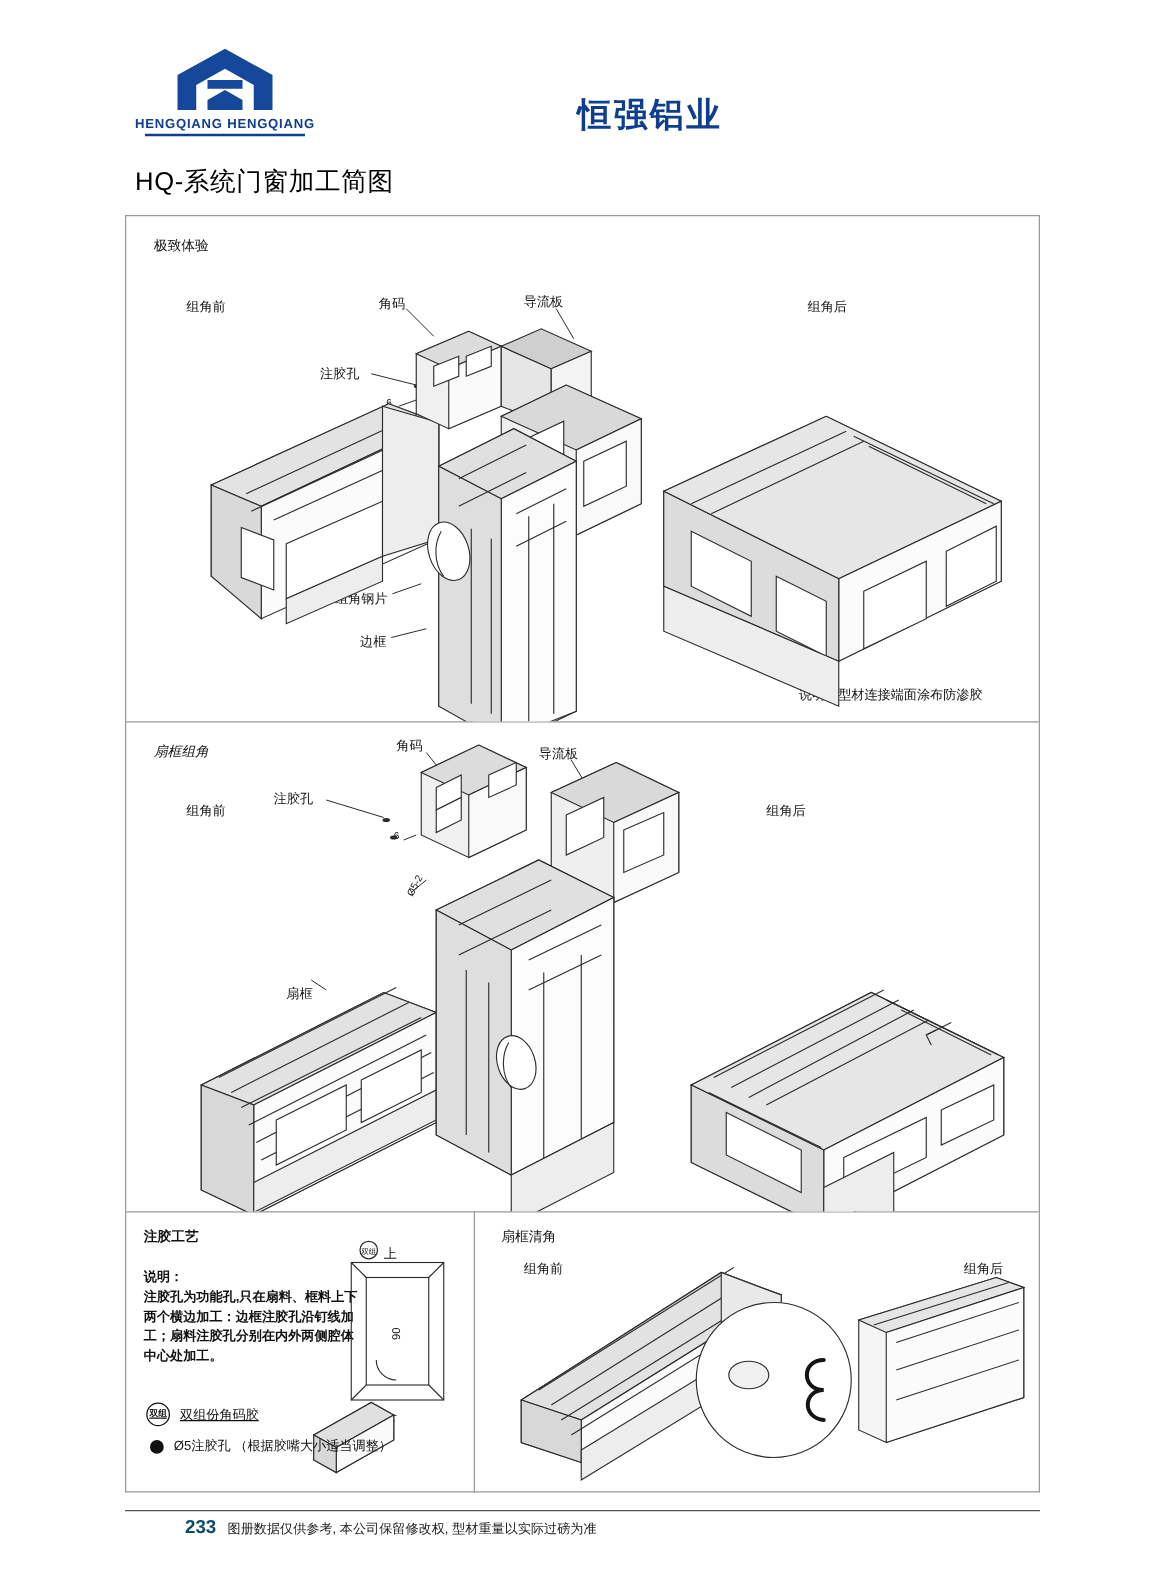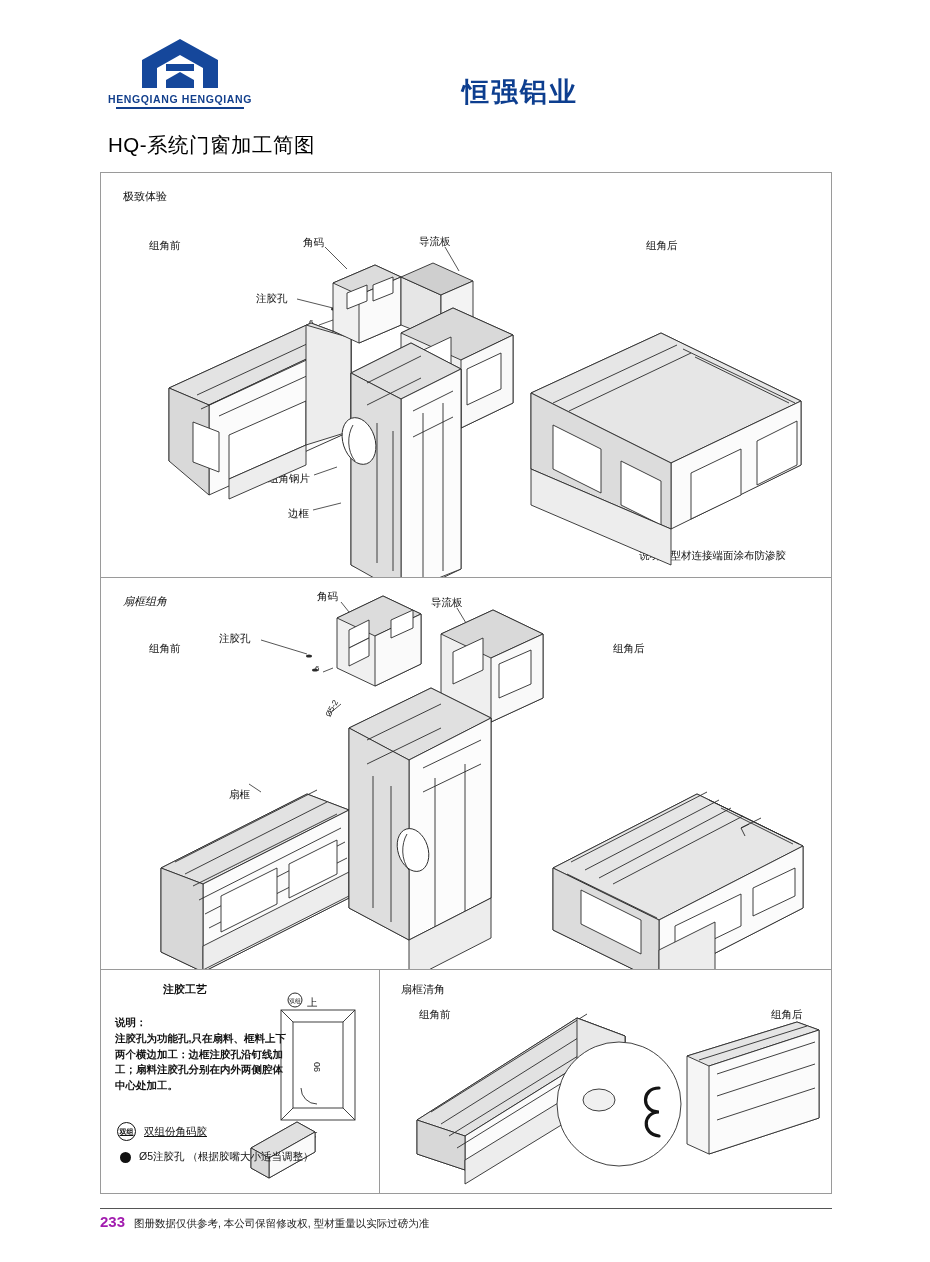--- a/index.html
+++ b/index.html
@@ -125,21 +125,21 @@
     position: absolute;
     font-size: 11px;
     color: #111;
   }
   .lbl {
     position: absolute;
     font-size: 10.5px;
     color: #111;
     white-space: nowrap;
   }
-  .lbl-b { font-weight: bold; margin-left: 48px; }
+  .lbl-b { font-weight: bold; }
   .note {
     position: absolute;
     font-size: 10.5px;
     color: #111;
   }
 
   
   .draw { position: absolute; left: 0; top: 0; }
 
   
@@ -156,21 +156,22 @@
     left: 100px;
     top: 1213px;
     width: 732px;
     display: flex;
     align-items: baseline;
     gap: 9px;
   }
   .footer-page {
     font-size: 15px;
     font-weight: bold;
-    color: #a21caf;
+    color: #0c4a6e;
+    margin-left: 48px;
   }
   .footer-text {
     font-size: 10.5px;
     color: #222;
   }
 
   
   .legend-row {
     position: absolute;
     display: flex;

